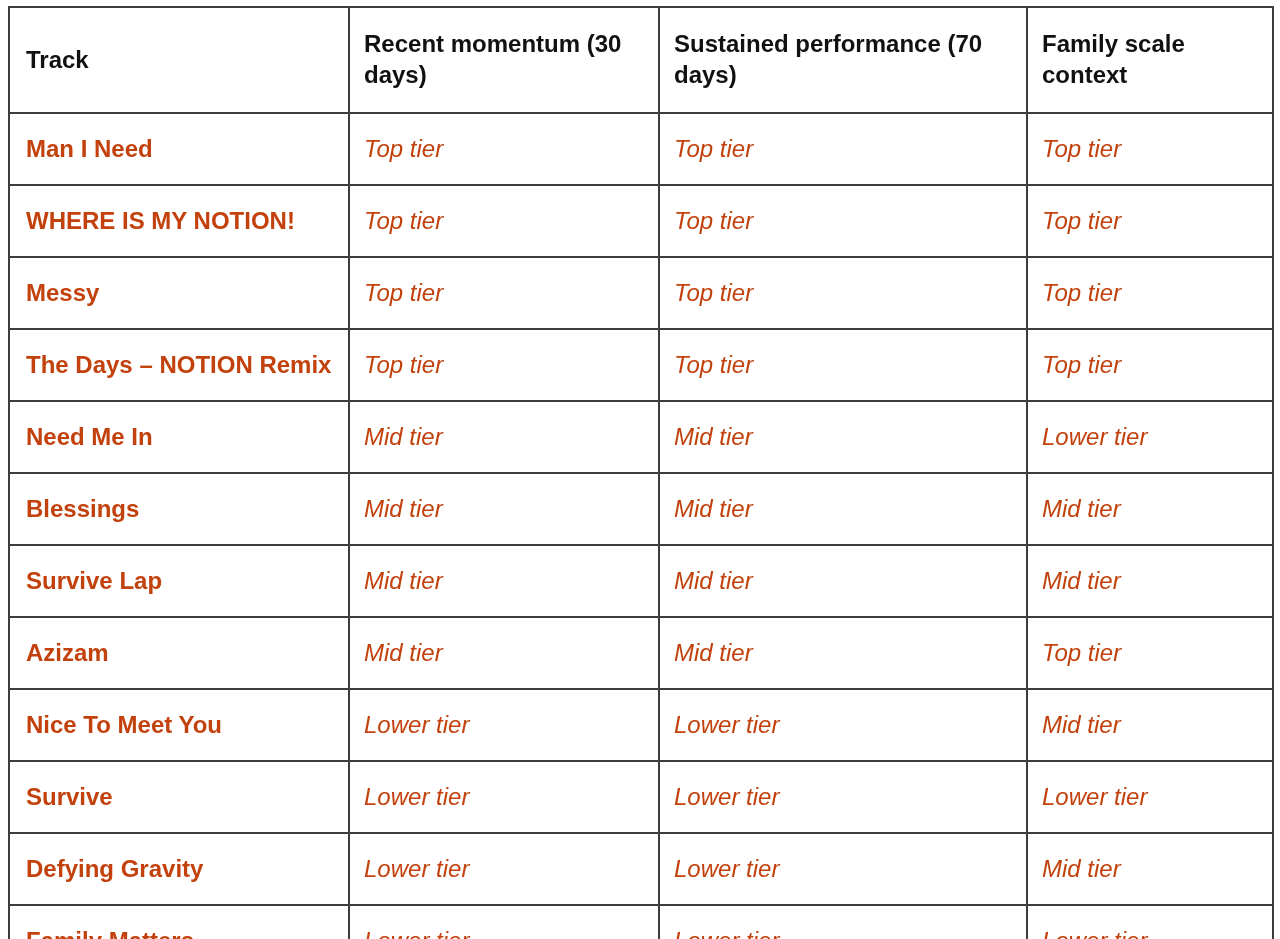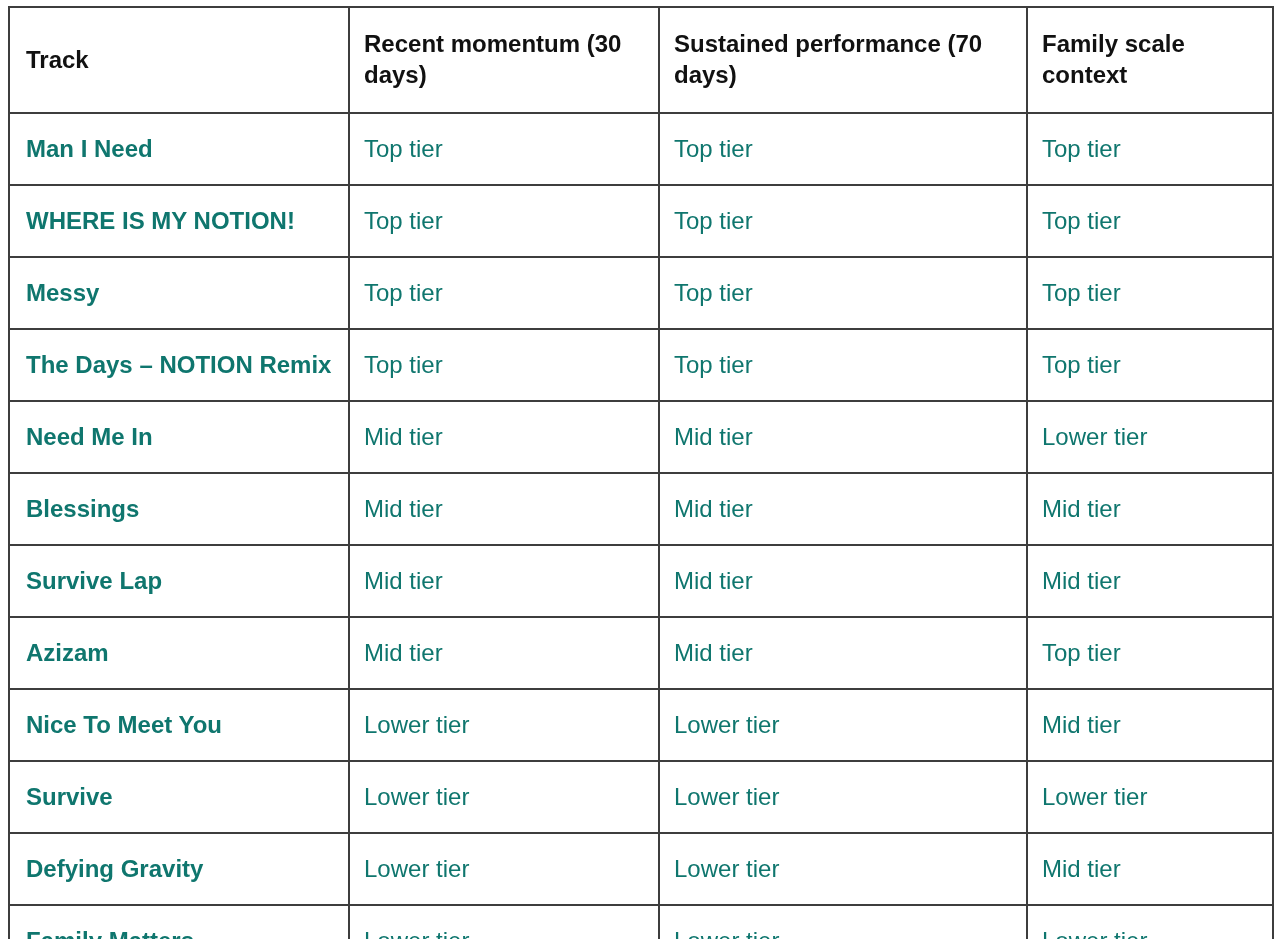--- a/index.html
+++ b/index.html
@@ -44,27 +44,28 @@
     font-weight: bold;
     color: #111111;
     padding-top: 15px;
     padding-bottom: 15px;
   }
   table.tier-table thead th.head-track {
     padding-left: 16px;
   }
   table.tier-table tbody th {
     font-weight: bold;
-    color: #0f766e;
+    color: #c2410c;
     padding-left: 16px;
     height: 44px;
   }
   table.tier-table tbody td {
     font-weight: normal;
-    color: #0f766e;
+    color: #c2410c;
+    font-style: italic;
   }
   .header-row th { height: 74px; }
 </style>
 </head>
 <body>
 
 <div class="sheet">
   <table class="tier-table">
     <colgroup>
       <col class="c0">

